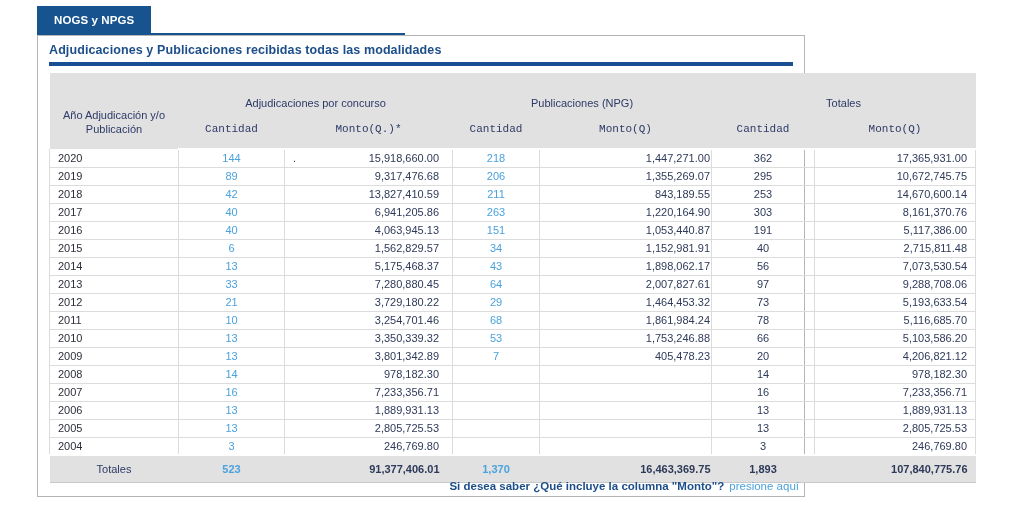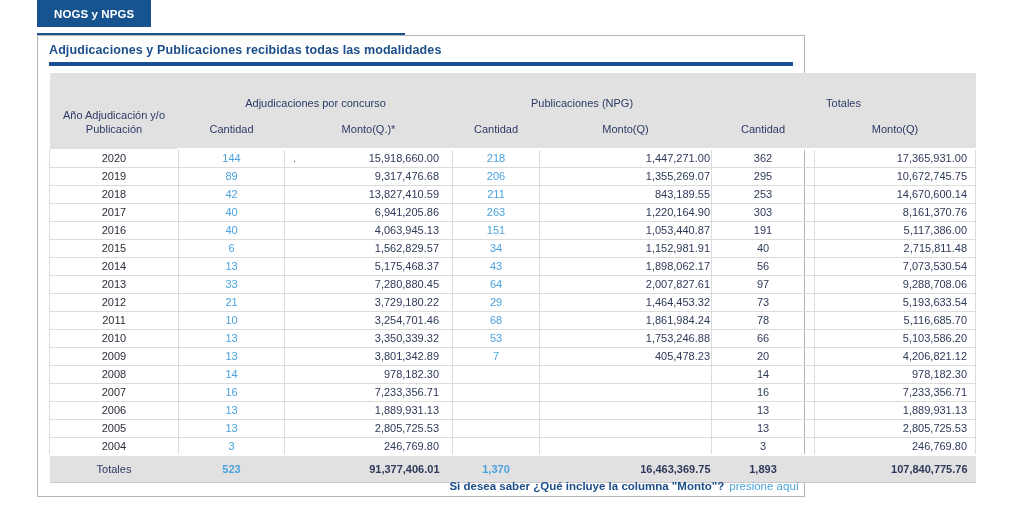--- a/index.html
+++ b/index.html
@@ -6,21 +6,21 @@
   html, body { margin: 0; padding: 0; }
   body {
     width: 1024px; height: 514px;
     background: #ffffff;
     font-family: "Liberation Sans", sans-serif;
     position: relative;
     overflow: hidden;
   }
 
   
-  .tabs { position: absolute; left: 37px; top: 0; display: flex; z-index: 2; }
+  .tabs { position: absolute; left: 37px; top: 6px; display: flex; z-index: 2; }
   .tab {
     font-size: 11.5px; font-weight: bold; color: #1c4e8a;
     padding: 8px 17px 7px; cursor: pointer; letter-spacing: .1px;
   }
   .tab.active { background: #17538f; color: #ffffff; }
   .tab-underline {
     position: absolute; left: 37px; top: 33px;
     width: 368px; height: 2px; background: #17538f; z-index: 2;
   }
 
@@ -39,30 +39,30 @@
   
   table.grid {
     margin: 7px 11px 0; border-collapse: collapse; table-layout: fixed;
     width: 926px; font-size: 11px; color: #2e3a59;
   }
   thead th {
     background: #e1e1e1; font-weight: normal; color: #2e3a66;
     font-size: 11px; padding: 0 4px; vertical-align: middle;
   }
   tr.group-row th { height: 28px; padding-top: 24px; }
-  tr.cols-row th { height: 40px; border-bottom: 2px solid #ffffff; }
+  tr.cols-row th { height: 40px; border-bottom: 2px solid #ffffff; font-family: Liberation Mono, monospace; }
   th.year-head { padding-top: 16px; line-height: 1.25; }
 
   tbody td {
     height: 18px; padding: 0 8px;
     border-bottom: 1px solid #dcdcdc; border-right: 1px solid #dcdcdc;
     white-space: nowrap; overflow: hidden;
   }
   tbody td:first-child { border-left: 1px solid #dcdcdc; }
-  .c-year { text-align: center; padding-left: 8px; color: #2c2f3a; }
+  .c-year { text-align: left; padding-left: 8px; color: #2c2f3a; }
   .c-cant { text-align: center; }
   .link { color: #4aa2de; cursor: pointer; }
   .dark { color: #2e3a59; }
   .c-monto { text-align: right; }
   .m1 { padding-right: 13px; }
   .m2 { padding-right: 1px; }
   .m3 { padding-right: 8px; }
   .stray { float: left; color: #4a4a4a; }
 
   tr.totals-row td {

